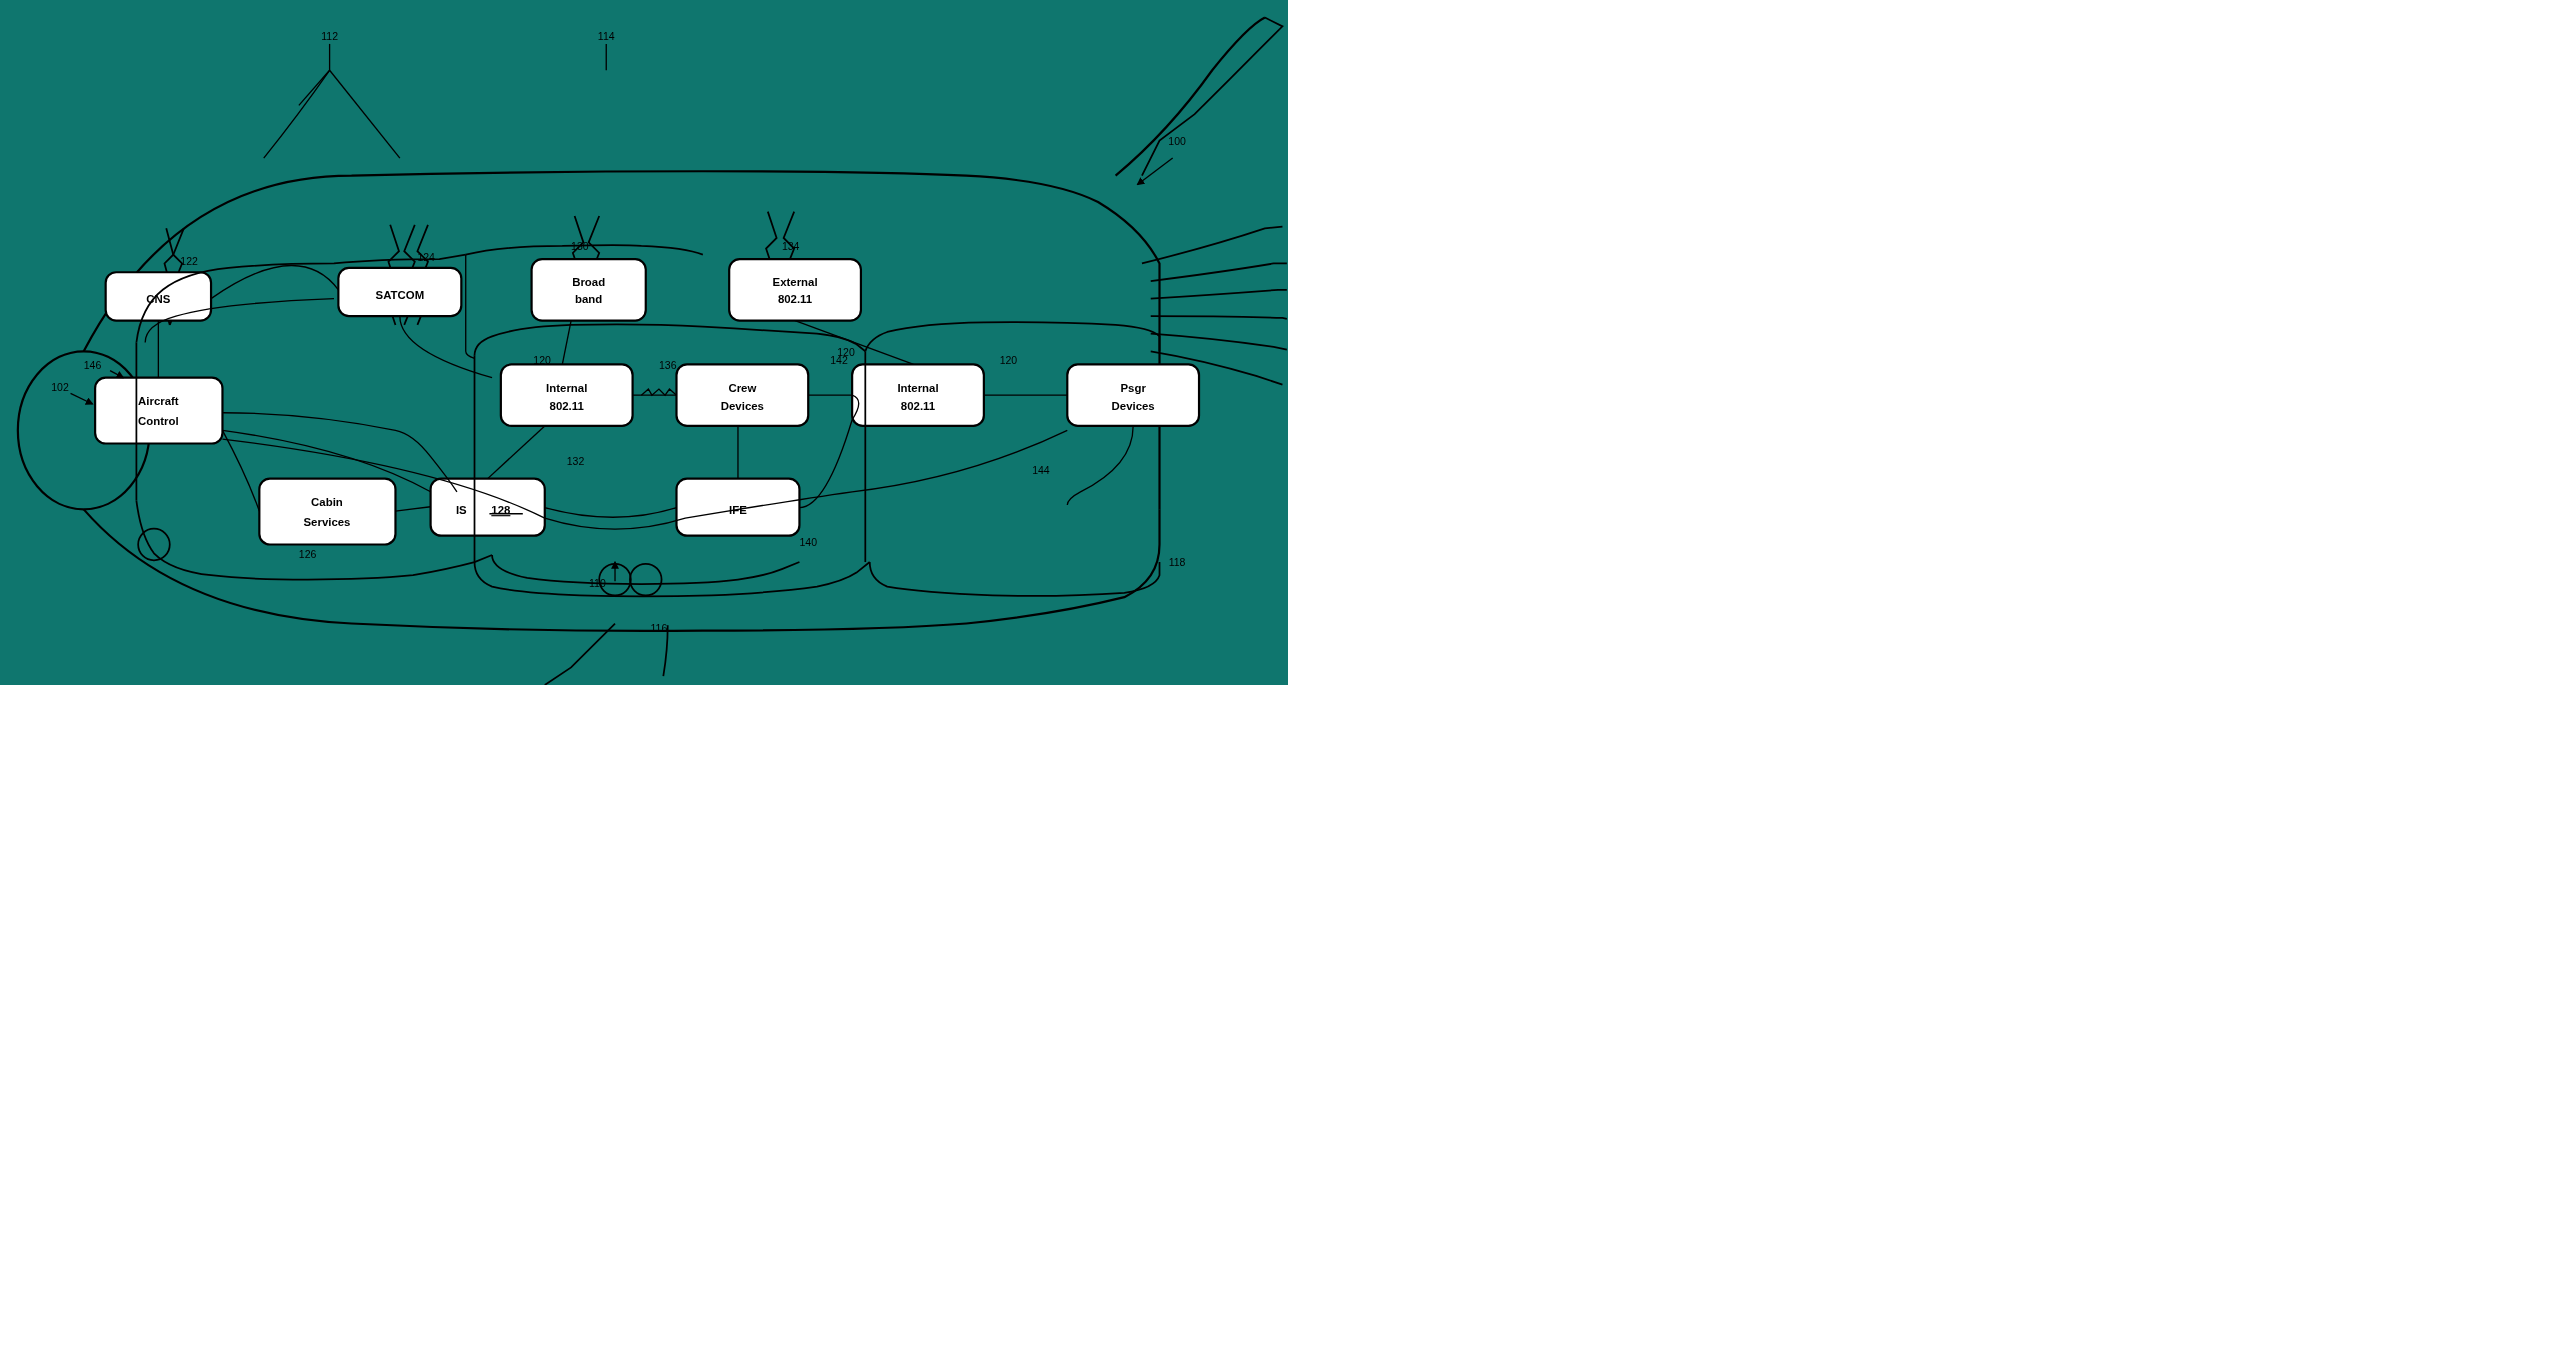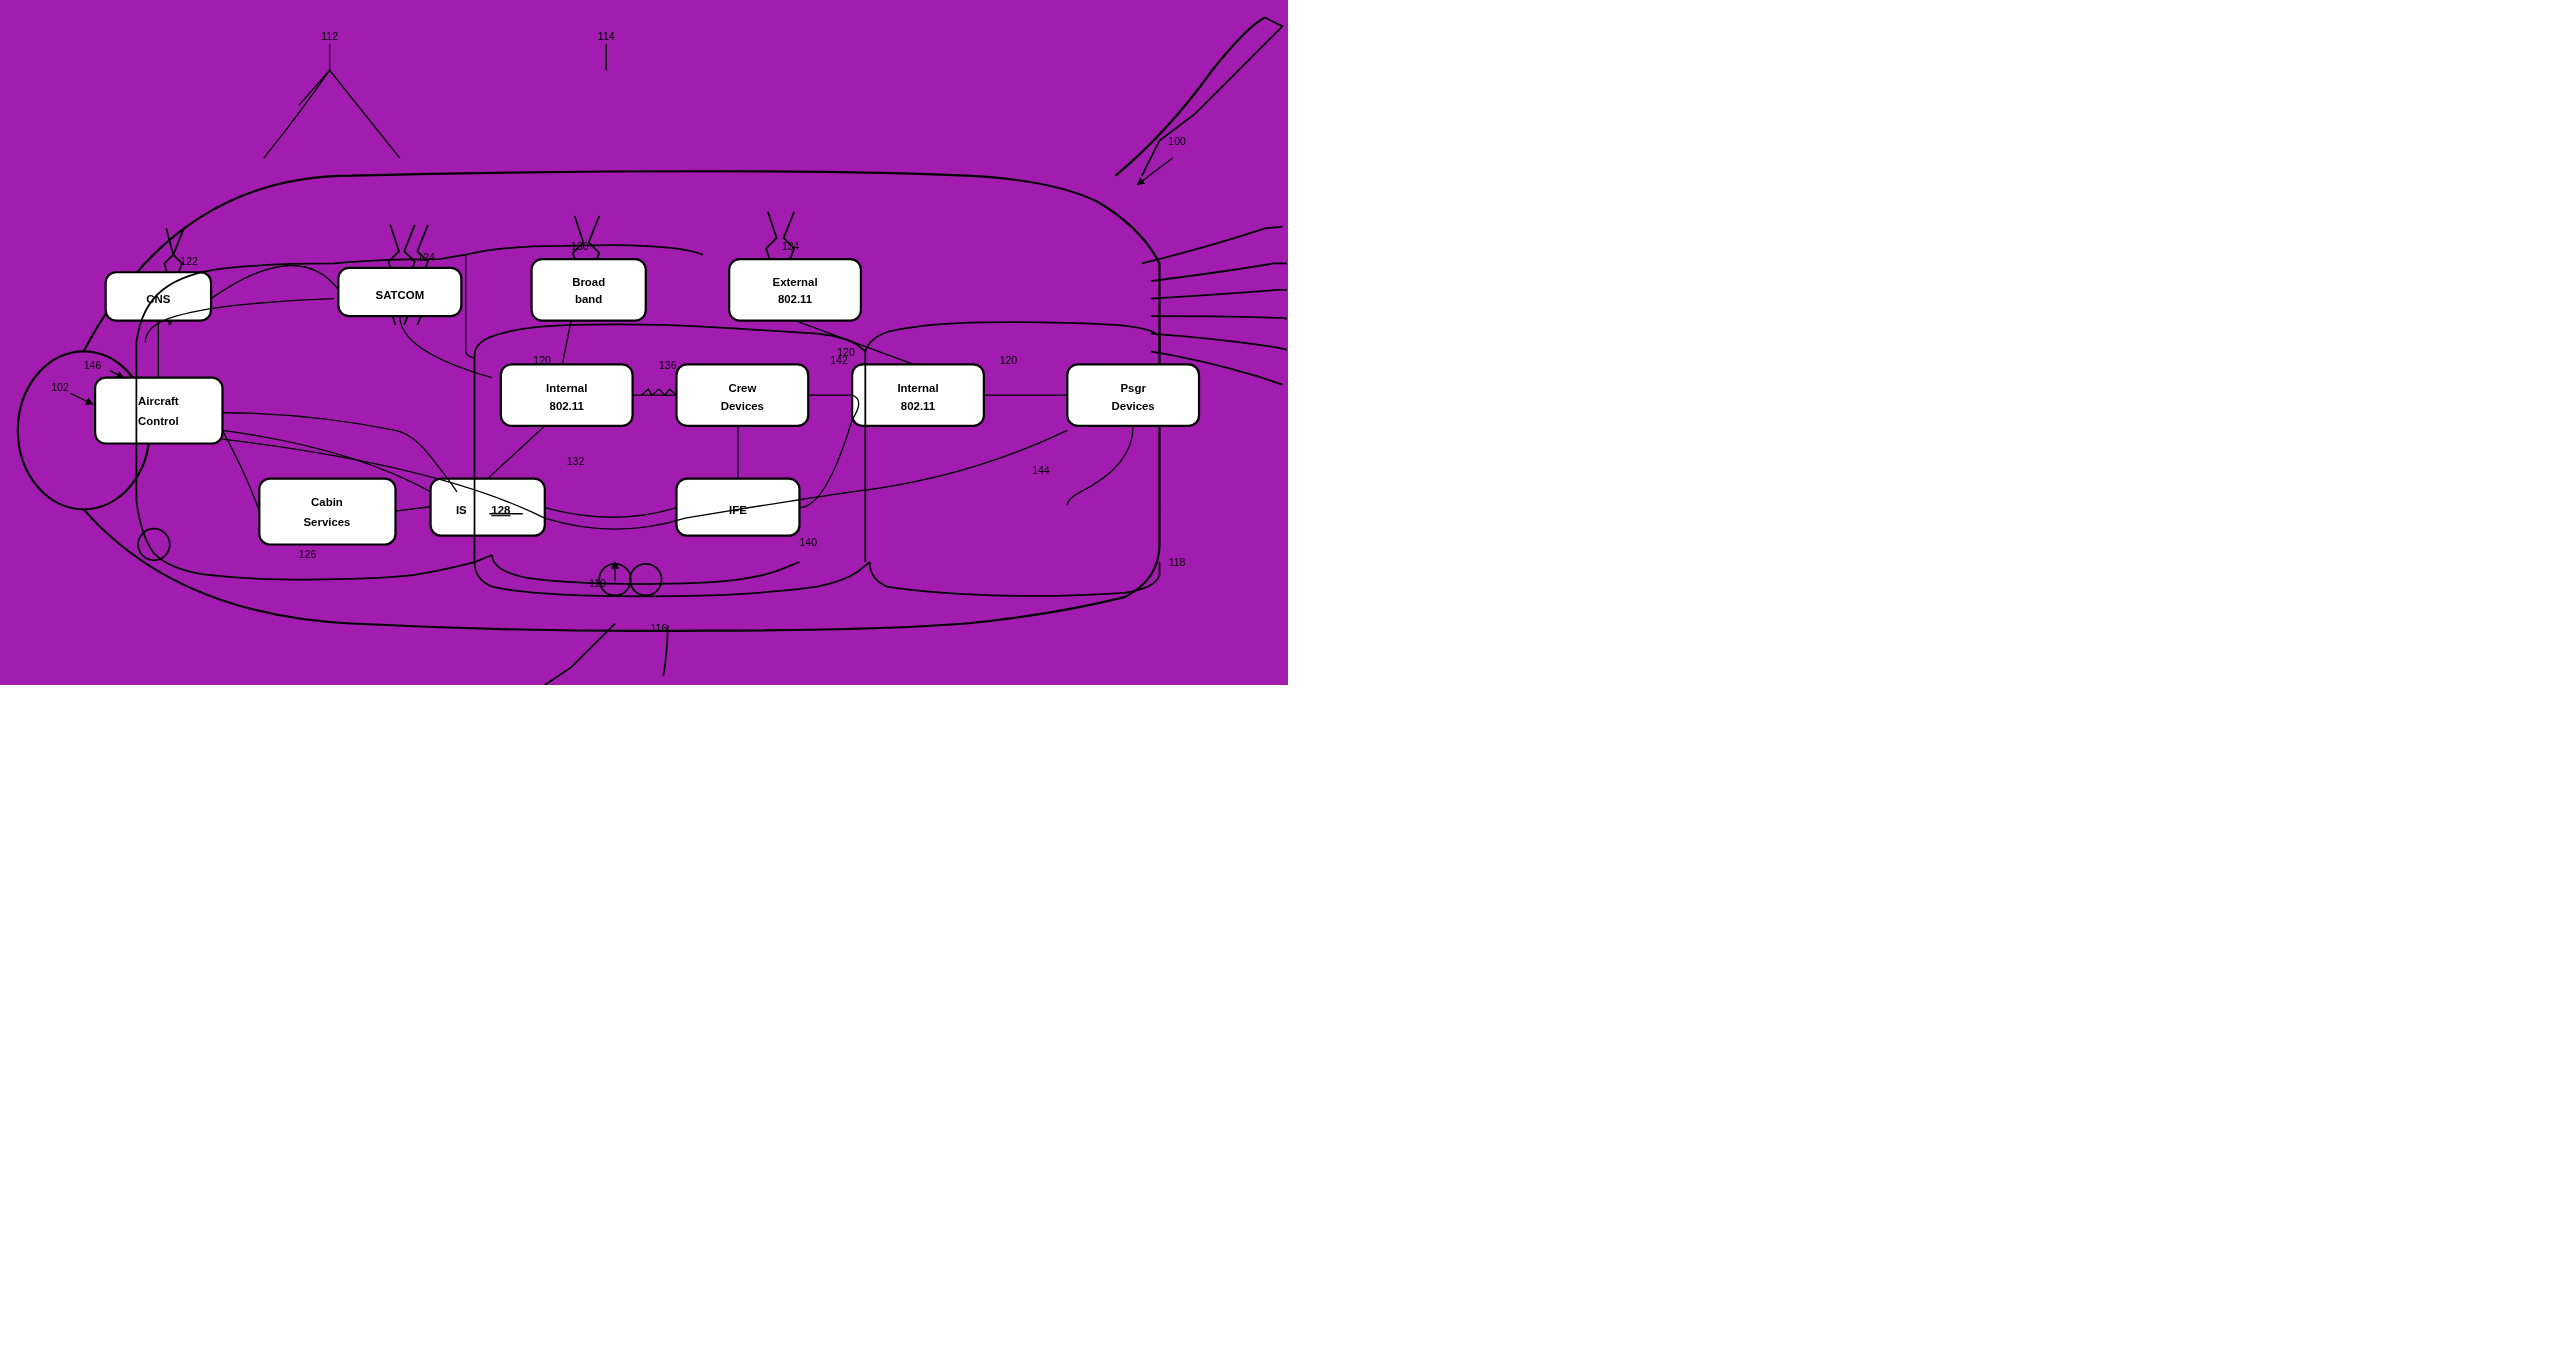--- a/index.html
+++ b/index.html
@@ -7,21 +7,21 @@
       background: #ffffff;
       width: 1288px;
       height: 685px;
       overflow: hidden;
       font-family: Arial, sans-serif;
     }
     .diagram-container {
       position: relative;
       width: 1288px;
       height: 685px;
-      background: #a21caf;
+      background: #0f766e;
     }
     svg {
       position: absolute;
       top: 0; left: 0;
       width: 100%;
       height: 100%;
     }
     .label-box {
       font-size: 13px;
       font-weight: bold;

